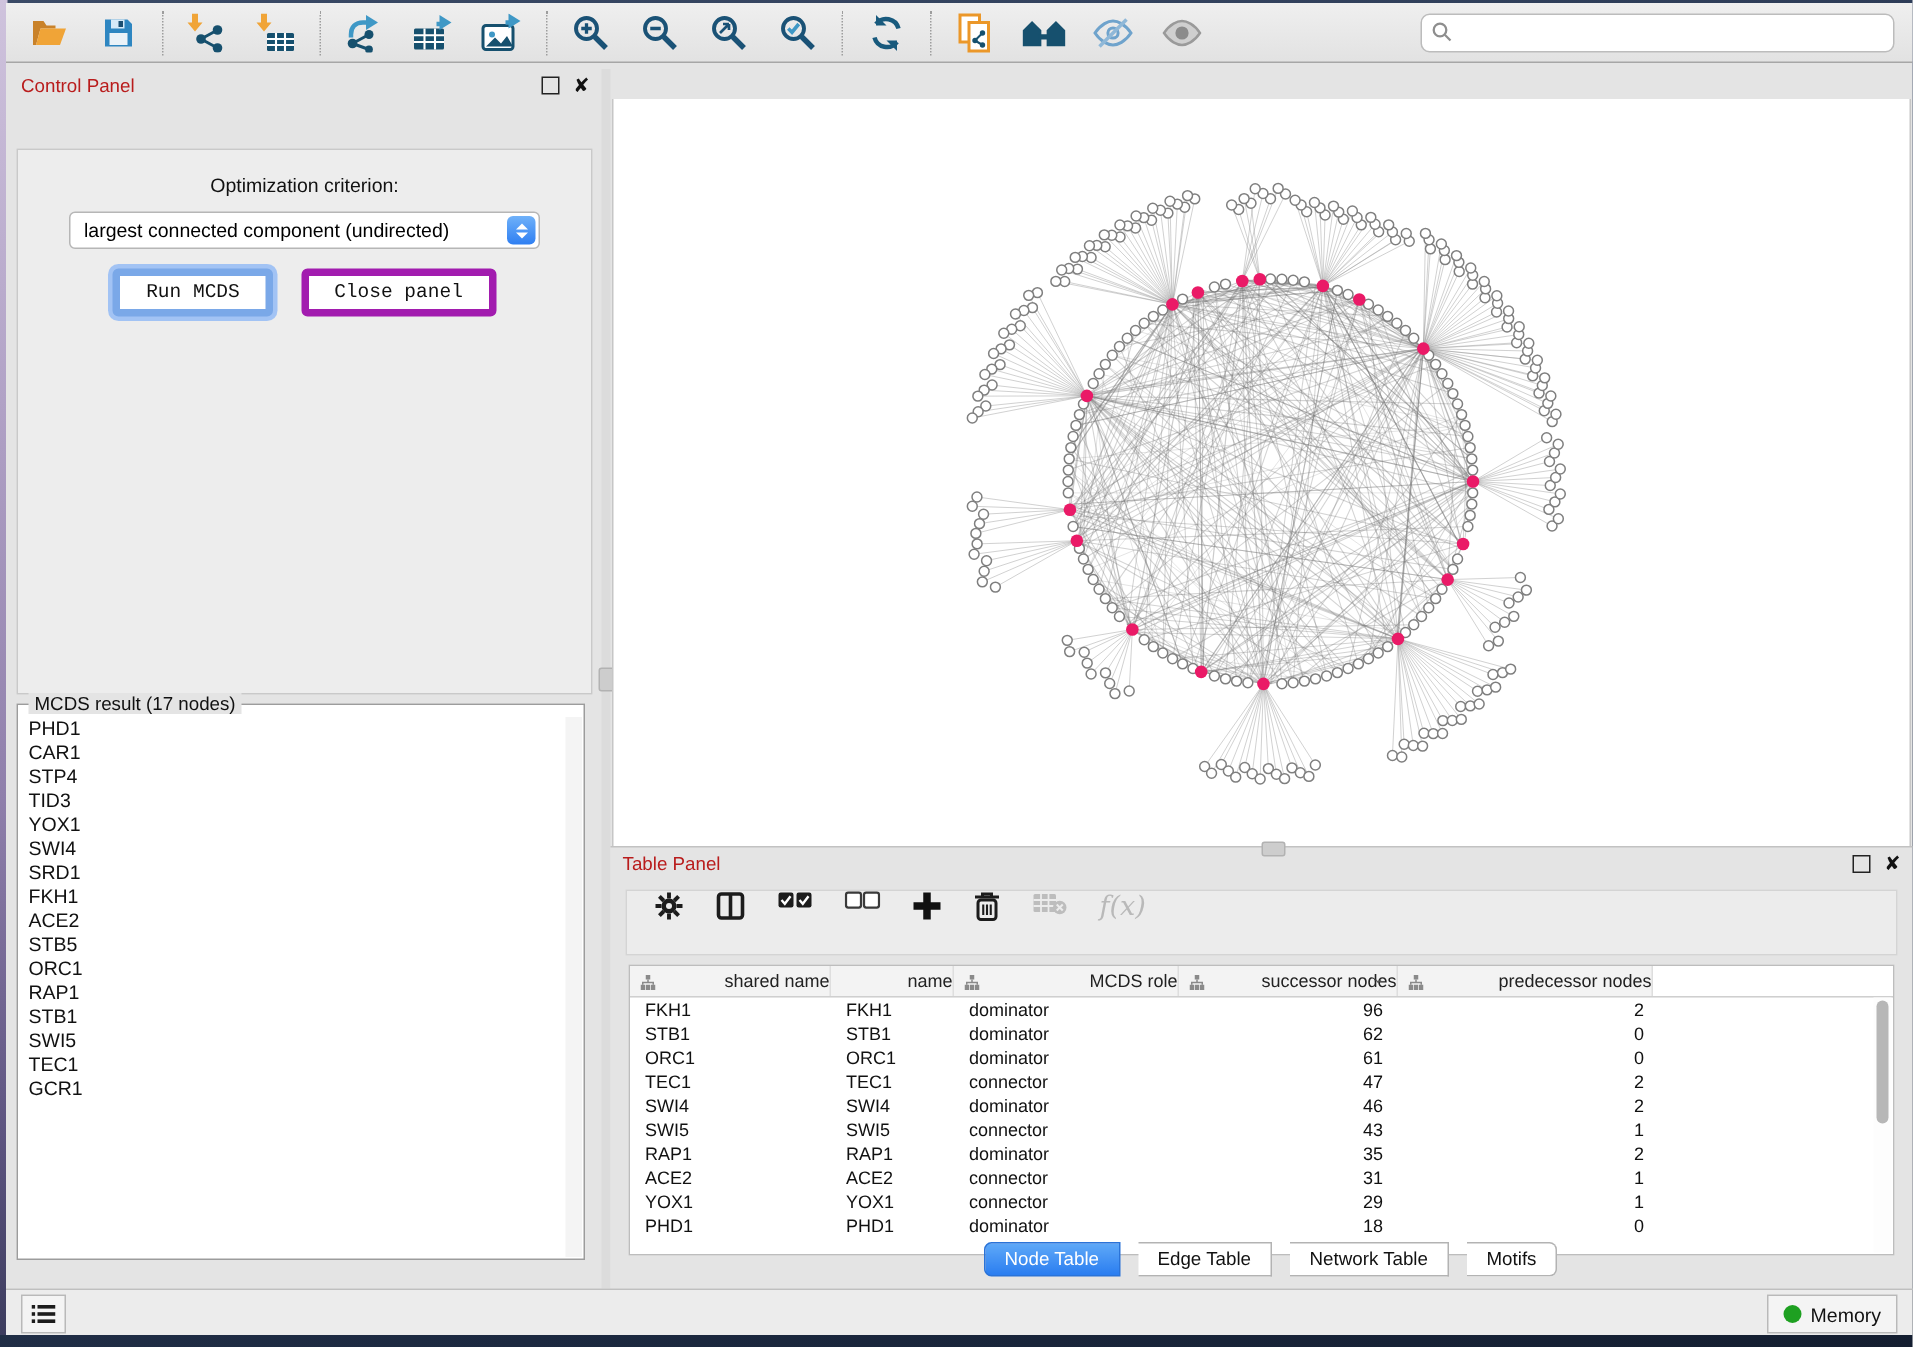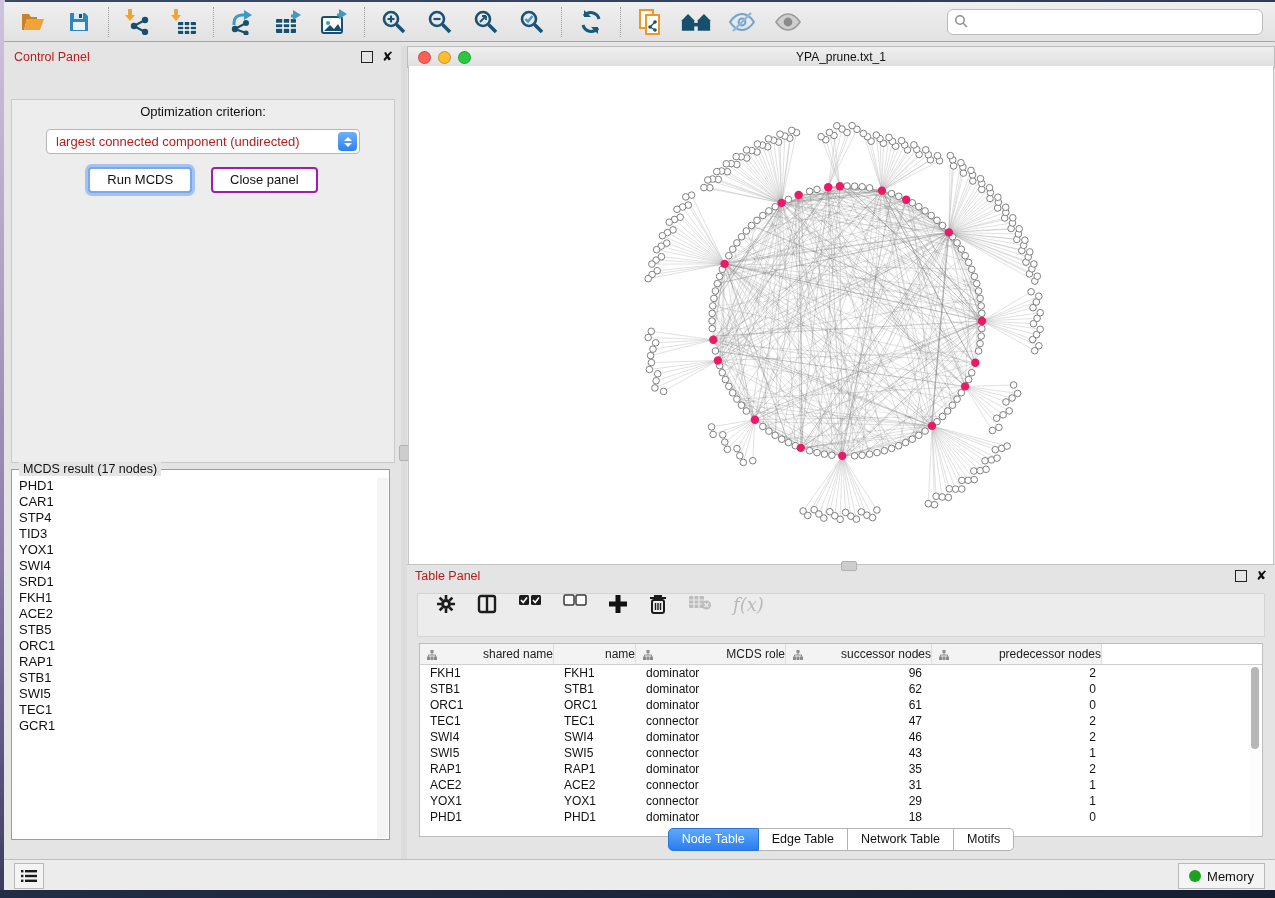--- a/index.html
+++ b/index.html
@@ -34,32 +34,32 @@
   #control-panel{position:absolute;left:2px;top:44px;width:395px;bottom:30px;background:#e4e4e4;}
   .seg{display:inline-flex;}
   .seg .tab{height:20px;line-height:20px;padding:0 13px;font-size:12.5px;color:#111;
     background:#fff;border:1px solid #b3b3b3;border-left:none;cursor:default;}
   .seg .tab:first-child{border-left:1px solid #b3b3b3;border-radius:5px 0 0 5px;}
   .seg .tab:last-child{border-radius:0 5px 5px 0;}
   .seg .tab.selected{background:linear-gradient(#5fa9f8,#2a7df0);border-color:#2a73d8;color:#fff;}
   #cp-tabs{position:absolute;left:0;right:0;top:30px;text-align:center;}
   #cp-inner{position:absolute;left:5px;right:6px;top:53px;height:362px;background:#ededed;
     border:1px solid #c9c9c9;}
-  #opt-label{margin-top:4px;text-align:center;font-size:13px;color:#111;}
+  #opt-label{margin-top:16px;text-align:center;font-size:13px;color:#111;}
   #opt-select{position:relative;margin:10px auto 0;width:312px;height:23px;background:#fff;
     border:1px solid #b6b6b6;border-radius:4px;display:flex;align-items:center;cursor:default;}
-  #opt-select .sel-text{flex:1;font-size:13px;color:#b91c1c;padding-left:9px;white-space:nowrap;}
+  #opt-select .sel-text{flex:1;font-size:13px;color:#000000;padding-left:9px;white-space:nowrap;}
   #opt-select .stepper{width:19px;height:19px;margin-right:2px;border-radius:4px;
     background:linear-gradient(#6fb1f9,#2f7ff2);display:flex;flex-direction:column;
     align-items:center;justify-content:center;gap:2px;}
   .arr-up{width:0;height:0;border-left:4px solid transparent;border-right:4px solid transparent;border-bottom:4px solid #fff;}
   .arr-dn{width:0;height:0;border-left:4px solid transparent;border-right:4px solid transparent;border-top:4px solid #fff;}
   #cp-buttons{margin-top:13px;text-align:center;}
   .pushbtn{display:inline-block;height:22px;line-height:22px;padding:0 17px;background:#fff;
-    border:2px solid #a21caf;border-radius:4px;font-size:13px;color:#111;cursor:default;}
+    border:5px solid #a21caf;border-radius:4px;font-size:13px;color:#111;cursor:default;font-family:Liberation Mono, monospace;}
   .pushbtn.focused{box-shadow:0 0 0 3px rgba(100,160,250,.55);border-color:#7aa8e8;}
   #cp-buttons .gap{display:inline-block;width:10px;}
   #result-group{position:absolute;left:5px;width:377px;top:423px;bottom:20px;
     border:1px solid #9c9c9c;background:#fff;}
   #result-title{position:absolute;top:-8px;left:7px;background:#e4e4e4;padding:0 4px;
     font-size:12.5px;color:#111;}
   #mcds-list{position:absolute;left:1px;right:12px;top:8px;bottom:1px;overflow:hidden;
     font-size:13px;color:#111;}
   .mcds-item{height:16px;line-height:16px;padding-left:6px;}
   #mcds-scroll{position:absolute;right:1px;top:8px;bottom:1px;width:11px;background:#f4f4f4;}
@@ -101,21 +101,21 @@
   .trow{display:grid;grid-template-columns:134px 82px 150px 146px 170px 1fr;height:16px;}
   .tcell{font-size:12px;color:#111;line-height:16px;white-space:nowrap;overflow:hidden;}
   .tcell.c0{padding-left:10px;}
   .tcell.c1{padding-left:10px;}
   .tcell.c2{padding-left:10px;}
   .tcell.c3{text-align:right;padding-right:10px;}
   .tcell.c4{text-align:right;padding-right:6px;}
   #tbl-scroll{position:absolute;right:1px;top:21px;width:12px;bottom:1px;background:#fdfdfd;}
   #tbl-thumb{position:absolute;left:2px;top:2px;width:8px;height:82px;background:#b7b7b7;border-radius:4px;}
   #tp-tabs{position:absolute;left:0;right:0;bottom:9px;text-align:center;}
-  .seg2 .tab{height:21px;line-height:21px;font-size:12.5px;}
+  .seg2 .tab{height:21px;line-height:21px;font-size:12.5px;margin-left:12px;}
 
   
   #statusbar{position:absolute;left:0;right:0;bottom:0;height:30px;background:#ececec;
     border-top:1px solid #bfbfbf;}
   #list-btn{position:absolute;left:10px;top:3px;width:28px;height:24px;background:#f4f4f4;
     border:1px solid #b9b9b9;display:flex;align-items:center;justify-content:center;}
   #memory-btn{position:absolute;right:10px;top:3px;height:24px;background:#f4f4f4;
     border:1px solid #b9b9b9;display:flex;align-items:center;gap:6px;padding:0 10px;font-size:13px;color:#111;}
   .memdot{width:12px;height:12px;border-radius:50%;}
 </style>
@@ -331,28 +331,20 @@
           </div>
         <div id="mcds-scroll"></div>
       </div>
     </div>
 
     <div id="v-splitter">
         <div class="grip"></div>
       </div>
 
     <div id="network-panel">
-      <div id="net-titlebar">
-        <span class="traffic">
-          <span class="light" style="background: rgb(255, 95, 87);"></span>
-          <span class="light" style="background: rgb(254, 188, 46);"></span>
-          <span class="light" style="background: rgb(40, 200, 64);"></span>
-        </span>
-        <span id="net-title">YPA_prune.txt_1</span>
-      </div>
       <div id="net-canvas">
         <svg id="net-svg" width="866" height="498" viewBox="0 0 866 498">
             <line x1="372.6" y1="136.9" x2="445.6" y2="120.2" stroke="#777777" stroke-opacity="0.32" stroke-width="0.7"></line>
             <line x1="372.6" y1="136.9" x2="453.1" y2="389.2" stroke="#777777" stroke-opacity="0.32" stroke-width="0.7"></line>
             <line x1="372.6" y1="136.9" x2="327.9" y2="333.1" stroke="#777777" stroke-opacity="0.32" stroke-width="0.7"></line>
             <line x1="372.6" y1="136.9" x2="556.2" y2="320.3" stroke="#777777" stroke-opacity="0.32" stroke-width="0.7"></line>
             <line x1="372.6" y1="136.9" x2="393.4" y2="127.6" stroke="#777777" stroke-opacity="0.32" stroke-width="0.7"></line>
             <line x1="372.6" y1="136.9" x2="460.6" y2="121.9" stroke="#777777" stroke-opacity="0.32" stroke-width="0.7"></line>
             <line x1="372.6" y1="136.9" x2="372.7" y2="136.8" stroke="#777777" stroke-opacity="0.32" stroke-width="0.7"></line>
             <line x1="372.6" y1="136.9" x2="569.6" y2="225.0" stroke="#777777" stroke-opacity="0.32" stroke-width="0.7"></line>

